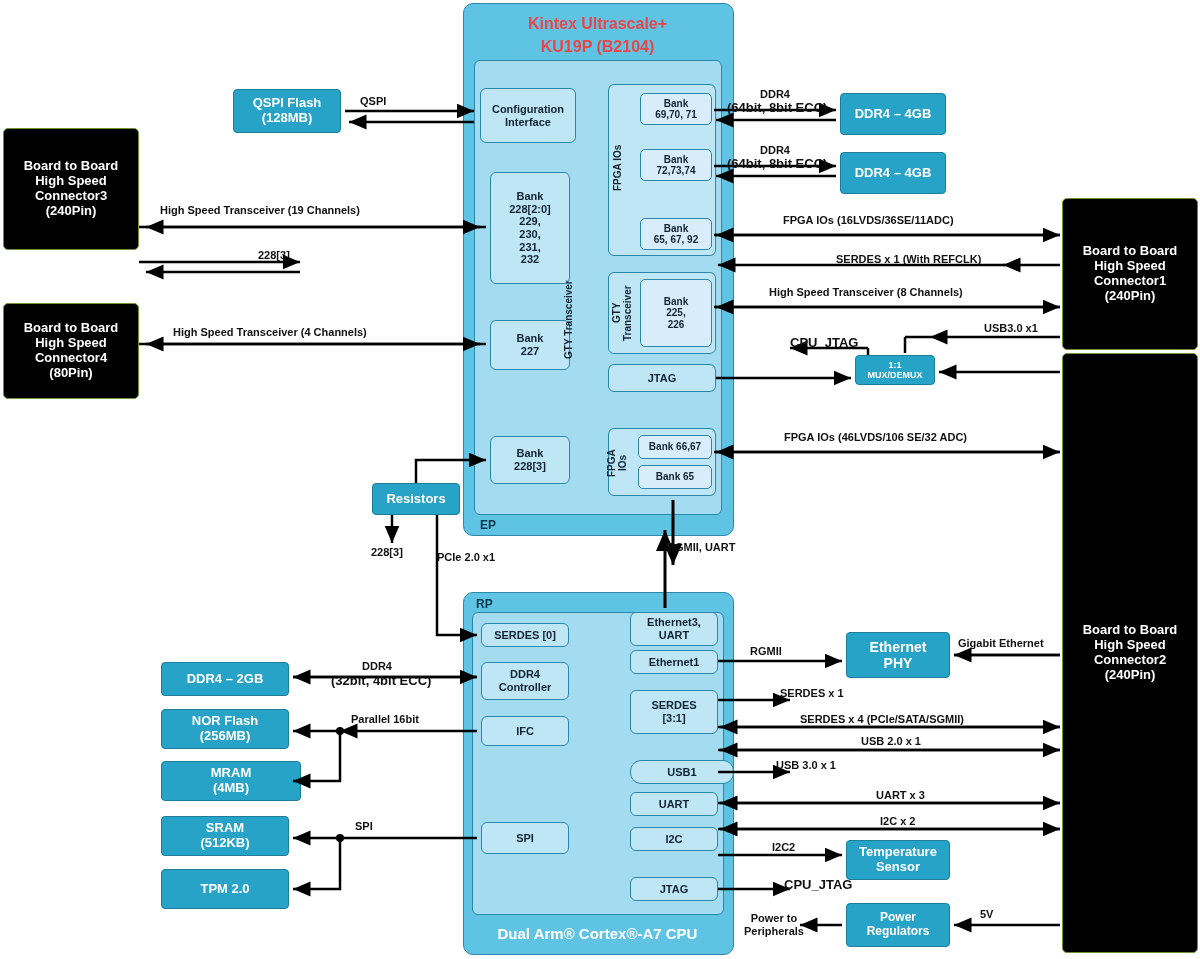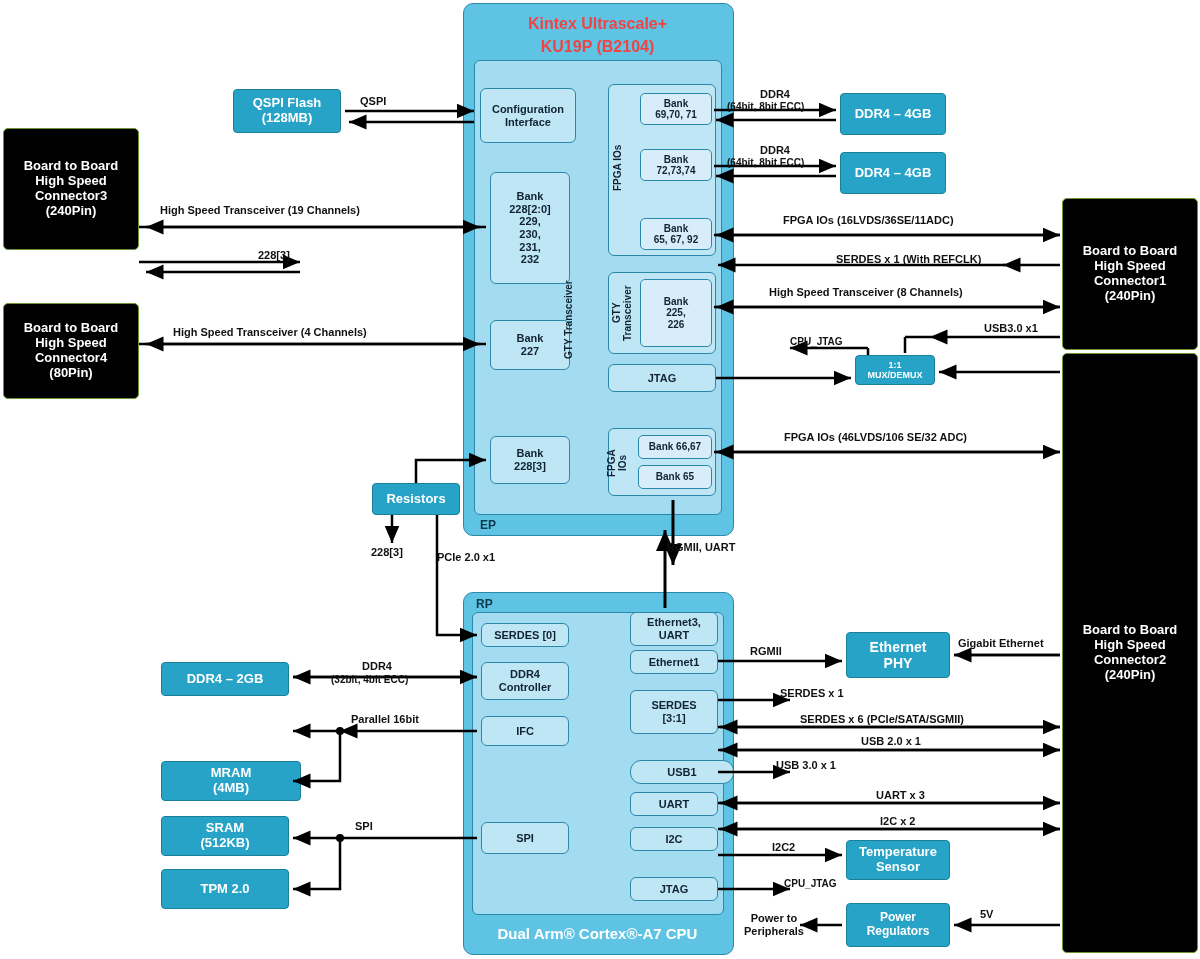--- a/index.html
+++ b/index.html
@@ -7,21 +7,21 @@
   .stage{position:absolute;left:0;top:0;width:1200px;height:959px;}
   .box{position:absolute;box-sizing:border-box;display:flex;align-items:center;justify-content:center;text-align:center;font-weight:bold;color:#ffffff;line-height:1.15;}
   .green{background:#000000;border:1px solid #6e9430;border-radius:5px;font-size:13px;}
   .blue{background:#27a3c7;border:1px solid #1b7f9c;border-radius:4px;font-size:13px;}
   .fpga{position:absolute;background:#5fc3e4;border:1px solid #2b88ab;border-radius:10px;}
   .inner{position:absolute;box-sizing:border-box;background:#bfe6f5;border:1px solid #2b88ab;border-radius:6px;display:flex;align-items:center;justify-content:center;text-align:center;color:#123;font-size:11px;font-weight:bold;line-height:1.15;}
   .innerlite{position:absolute;box-sizing:border-box;background:#d7eefa;border:1px solid #2b88ab;border-radius:5px;display:flex;align-items:center;justify-content:center;text-align:center;color:#123;font-size:10px;font-weight:bold;line-height:1.12;}
   .vlabel{position:absolute;color:#123;font-size:10px;font-weight:bold;writing-mode:vertical-rl;transform:rotate(180deg);text-align:center;display:flex;align-items:center;justify-content:center;}
   .ttl{position:absolute;color:#123;font-weight:bold;text-align:center;line-height:1.2;}
   .lbl{position:absolute;color:#111;font-size:11px;font-weight:bold;text-align:center;line-height:1.15;white-space:nowrap;}
-  .lbl.sm{font-size:10px;}
+  .lbl.sm{font-size:13px;}
   svg.wires{position:absolute;left:0;top:0;width:1200px;height:959px;pointer-events:none;}
   .chiptitle{font-size:16px;color:#ef4444;}
 </style>
 </head>
 <body>
 
 <div class="stage">
 
   <div class="fpga" style="left:463px;top:3px;width:269px;height:531px;"></div>
   <div class="ttl chiptitle" style="left:463px;top:14px;width:269px;">Kintex Ultrascale+</div>
@@ -107,20 +107,22 @@
 
   <div class="box blue" style="left:233px;top:89px;width:108px;height:44px;white-space:pre-line;">QSPI Flash
 (128MB)</div>
   <div class="box blue" style="left:840px;top:93px;width:106px;height:42px;">DDR4 – 4GB</div>
   <div class="box blue" style="left:840px;top:152px;width:106px;height:42px;">DDR4 – 4GB</div>
   <div class="box blue" style="left:855px;top:355px;width:80px;height:30px;white-space:pre-line;font-size:9px;">1:1
 MUX/DEMUX</div>
   <div class="box blue" style="left:372px;top:483px;width:88px;height:32px;">Resistors</div>
 
   <div class="box blue" style="left:161px;top:662px;width:128px;height:34px;">DDR4 – 2GB</div>
+  <div class="box blue" style="left:161px;top:709px;width:128px;height:40px;white-space:pre-line;">NOR Flash
+(256MB)</div>
   <div class="box blue" style="left:161px;top:761px;width:140px;height:40px;white-space:pre-line;">MRAM
 (4MB)</div>
   <div class="box blue" style="left:161px;top:816px;width:128px;height:40px;white-space:pre-line;">SRAM
 (512KB)</div>
   <div class="box blue" style="left:161px;top:869px;width:128px;height:40px;">TPM 2.0</div>
 
   <div class="box blue" style="left:846px;top:632px;width:104px;height:46px;white-space:pre-line;font-size:14px;">Ethernet
 PHY</div>
   <div class="box blue" style="left:846px;top:840px;width:104px;height:40px;white-space:pre-line;">Temperature
 Sensor</div>
@@ -256,21 +258,21 @@
   <div class="lbl" style="left:667px;top:541px;">RGMII, UART</div>
 
   <div class="lbl" style="left:750px;top:645px;">RGMII</div>
   <div class="lbl" style="left:958px;top:637px;">Gigabit Ethernet</div>
   <div class="lbl" style="left:362px;top:660px;">DDR4</div>
   <div class="lbl sm" style="left:331px;top:674px;">(32bit, 4bit ECC)</div>
   <div class="lbl" style="left:351px;top:713px;">Parallel 16bit</div>
   <div class="lbl" style="left:355px;top:820px;">SPI</div>
 
   <div class="lbl" style="left:780px;top:687px;">SERDES x 1</div>
-  <div class="lbl" style="left:800px;top:713px;">SERDES x 6 (PCIe/SATA/SGMII)</div>
+  <div class="lbl" style="left:800px;top:713px;">SERDES x 4 (PCIe/SATA/SGMII)</div>
   <div class="lbl" style="left:861px;top:735px;">USB 2.0 x 1</div>
   <div class="lbl" style="left:776px;top:759px;">USB 3.0 x 1</div>
   <div class="lbl" style="left:876px;top:789px;">UART x 3</div>
   <div class="lbl" style="left:880px;top:815px;">I2C x 2</div>
   <div class="lbl" style="left:772px;top:841px;">I2C2</div>
   <div class="lbl sm" style="left:784px;top:878px;">CPU_JTAG</div>
   <div class="lbl" style="left:744px;top:912px;white-space:pre-line;text-align:center;">Power to
 Peripherals</div>
   <div class="lbl" style="left:980px;top:908px;">5V</div>
 

